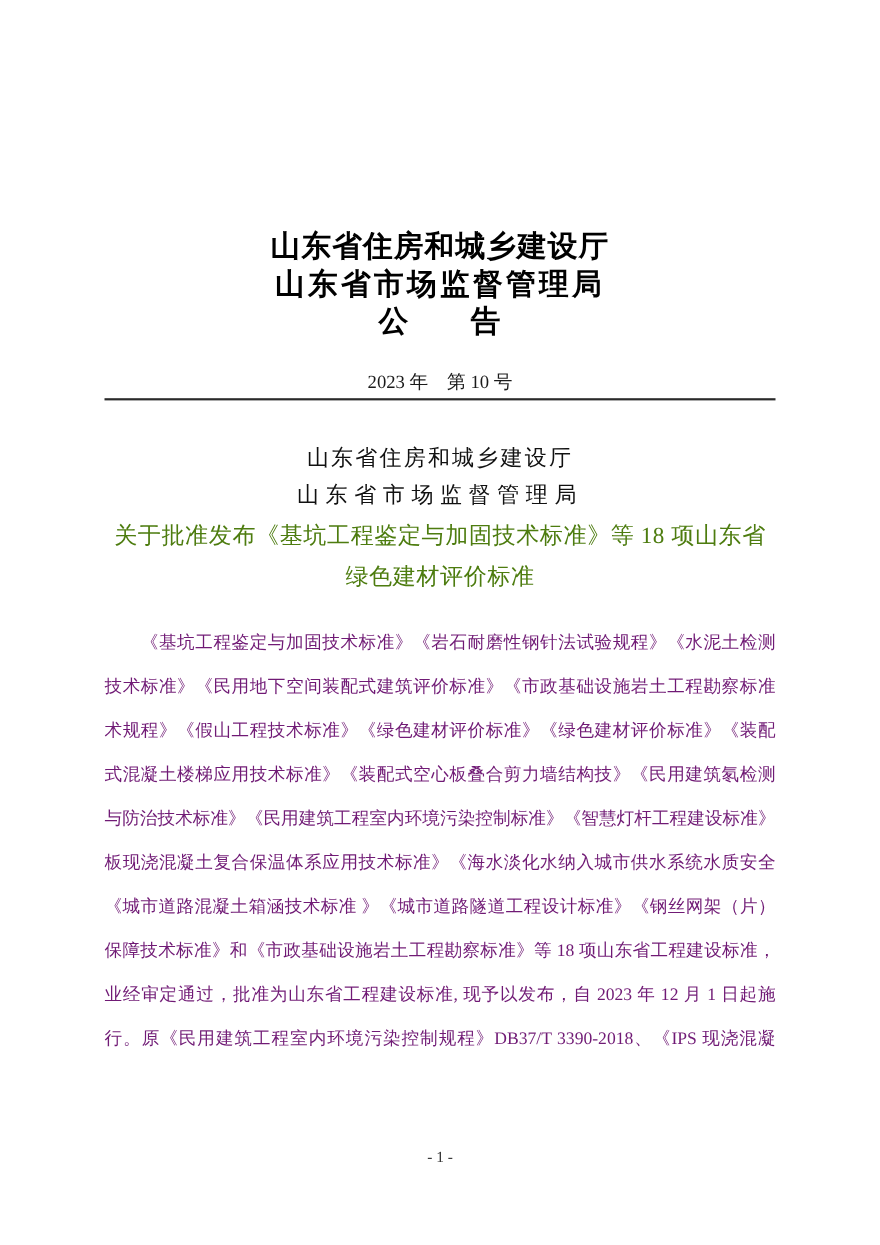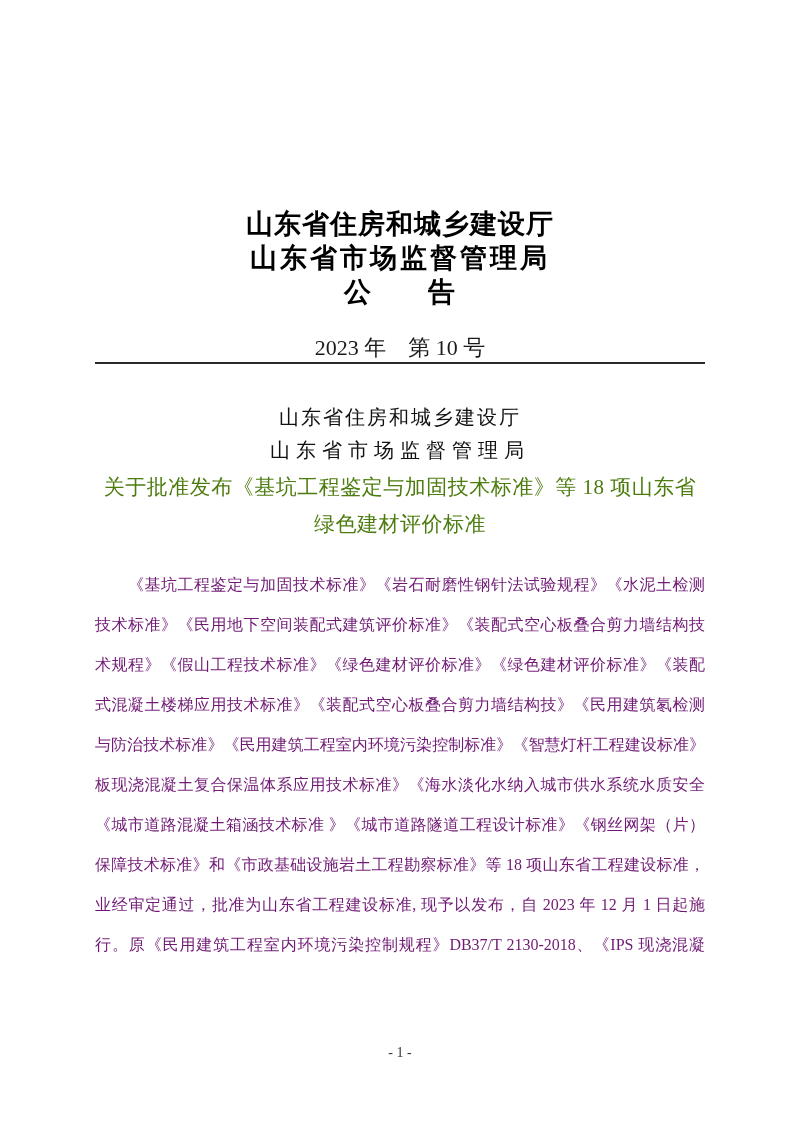--- a/index.html
+++ b/index.html
@@ -20,21 +20,21 @@
     font-weight: bold;
     font-size: 27px;
     line-height: 34px;
     letter-spacing: 1px;
     color: #000000;
   }
   .doc-title.spaced { letter-spacing: 3px; }
   .issue-no {
     margin-top: 28px;
     font-family: "Liberation Serif", "DejaVu Serif", serif;
-    font-size: 22px;
+    font-size: 17px;
     line-height: 21px;
     color: #1a1a1a;
   }
   .rule {
     width: 610px;
     margin: 4px auto 0 auto;
     border-top: 2px solid #2a2a2a;
   }
   .notice-head { text-align: center; }
   .org-line-1 {
@@ -101,28 +101,28 @@
 
   <div class="notice-head">
     <div class="org-line-1">山东省住房和城乡建设厅</div>
     <div class="org-line-2">山东省市场监督管理局</div>
     <div class="heading-line first">关于批准发布《基坑工程鉴定与加固技术标准》等 18 项山东省</div>
     <div class="heading-line">绿色建材评价标准</div>
   </div>
 
   <div class="body-text">
     <div class="body-line">　　《基坑工程鉴定与加固技术标准》《岩石耐磨性钢针法试验规程》《水泥土检测</div>
-    <div class="body-line">技术标准》《民用地下空间装配式建筑评价标准》《装配式空心板叠合剪力墙结构技</div>
+    <div class="body-line">技术标准》《民用地下空间装配式建筑评价标准》《市政基础设施岩土工程勘察标准</div>
     <div class="body-line">术规程》《假山工程技术标准》《绿色建材评价标准》《绿色建材评价标准》《装配</div>
     <div class="body-line">式混凝土楼梯应用技术标准》《装配式空心板叠合剪力墙结构技》《民用建筑氡检测</div>
     <div class="body-line">与防治技术标准》《民用建筑工程室内环境污染控制标准》《智慧灯杆工程建设标准》</div>
     <div class="body-line">板现浇混凝土复合保温体系应用技术标准》《海水淡化水纳入城市供水系统水质安全</div>
     <div class="body-line">《城市道路混凝土箱涵技术标准 》《城市道路隧道工程设计标准》《钢丝网架（片）</div>
     <div class="body-line">保障技术标准》和《市政基础设施岩土工程勘察标准》等 18 项山东省工程建设标准，</div>
     <div class="body-line">业经审定通过，批准为山东省工程建设标准, 现予以发布，自 2023 年 12 月 1 日起施</div>
-    <div class="body-line">行。原《民用建筑工程室内环境污染控制规程》DB37/T 2130-2018、《IPS 现浇混凝</div>
+    <div class="body-line">行。原《民用建筑工程室内环境污染控制规程》DB37/T 3390-2018、《IPS 现浇混凝</div>
   </div>
 
   <div class="page-footer">
     <span>- 1 -</span>
   </div>
 
 </div>
 
 </body></html>

